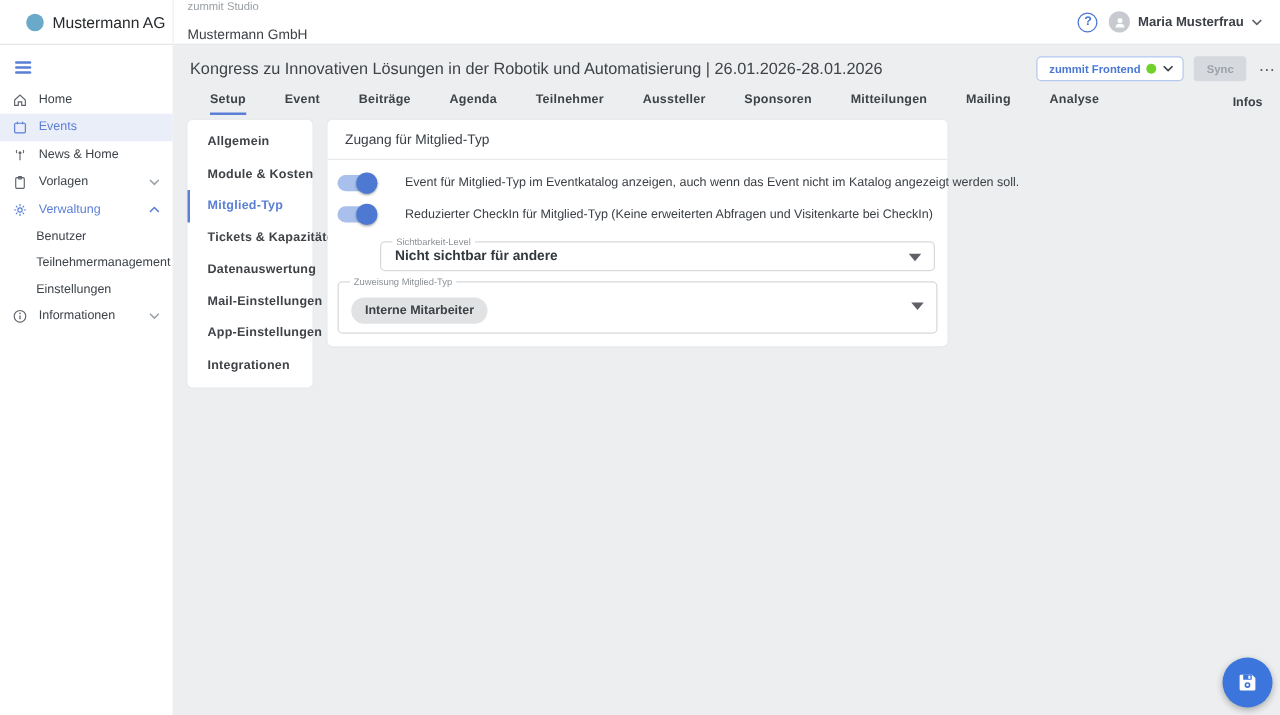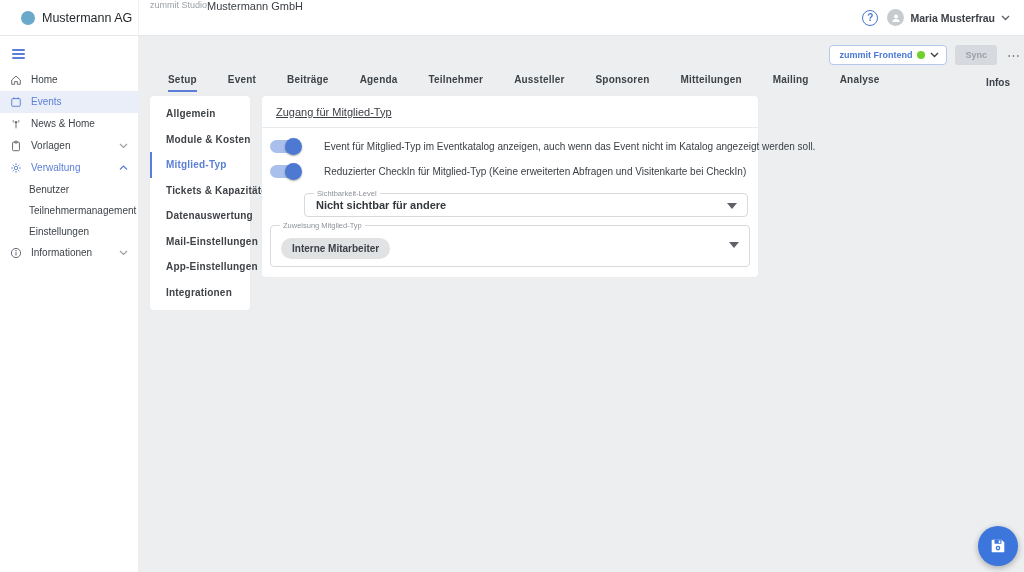--- a/index.html
+++ b/index.html
@@ -15,21 +15,21 @@
 
   
   .topbar {
     position:absolute; top:0; left:0; width:1024px; height:36px;
     background:#fff; border-bottom:1px solid #e5e7e9; z-index:5;
     display:flex; align-items:center;
   }
   .brand { display:flex; align-items:center; gap:7px; padding-left:21px; width:138px; }
   .brand-dot { width:14px; height:14px; border-radius:50%; background:#6aa9c9; }
   .brand-name { font-size:12.5px; font-weight:400; color:#26292c; white-space:nowrap; }
-  .studio { padding-left:11px; border-left:1px solid #eef0f2; height:36px; display:flex; flex-direction:row; justify-content:space-between; }
+  .studio { padding-left:11px; border-left:1px solid #eef0f2; height:36px; display:flex; flex-direction:column; justify-content:space-between; }
   .studio-label { font-size:9px; color:#9aa0a6; line-height:1.25; }
   .studio-name { font-size:11px; color:#3c4147; font-weight:500; line-height:1.25; }
   .topbar-right { margin-left:auto; display:flex; align-items:center; gap:9px; padding-right:14px; }
   .help-btn {
     width:16px; height:16px; border-radius:50%; border:1.5px solid #4a77d4;
     color:#4a77d4; font-size:10px; font-weight:700; display:flex; align-items:center; justify-content:center;
     background:#fff; cursor:pointer;
   }
   .user-chip { display:flex; align-items:center; gap:6px; cursor:pointer; }
   .avatar { width:17px; height:17px; border-radius:50%; background:#c7cbd0; display:flex; align-items:center; justify-content:center; }
@@ -93,21 +93,21 @@
   }
   .setup-item.active { color:#5b7fd6; border-left-color:#5b7fd6; }
 
   
   .content-panel {
     position:absolute; left:124px; top:60px; width:496px; height:181px;
     background:#fff; border-radius:4px; box-shadow:0 0 2px rgba(0,0,0,0.04);
   }
   .panel-header {
     height:32px; display:flex; align-items:center; padding:11px 14px;
-    font-size:11px; color:#3a3f45; border-bottom:1px solid #e8eaec;text-decoration:underline;
+    font-size:11px; color:#3a3f45; border-bottom:1px solid #e8eaec;
   }
   .toggle-row { position:absolute; left:8px; display:flex; align-items:center; gap:24px; }
   .toggle-row.r1 { top:44px; }
   .toggle-row.r2 { top:69px; }
   .switch { position:relative; width:30px; height:13px; border-radius:7px; background:#a8c0eb; flex:0 0 auto; cursor:pointer; }
   .switch .thumb {
     position:absolute; right:-2px; top:-2px; width:17px; height:17px; border-radius:50%;
     background:#4d79d3; box-shadow:0 1px 2px rgba(0,0,0,0.35);
   }
   .toggle-label { font-size:10px; color:#3b4046; white-space:nowrap; }
@@ -246,20 +246,21 @@
     </svg>
     <span>Informationen</span>
     <svg class="nav-chevron" width="9" height="6" viewBox="0 0 9 6">
       <polyline points="1,1 4.5,4.5 8,1" fill="none" stroke="currentColor" stroke-width="1.2"></polyline>
     </svg>
   </div>
 </div>
 
 <div class="main">
 
+  <div class="event-title">Kongress zu Innovativen Lösungen in der Robotik und Automatisierung | 26.01.2026-28.01.2026</div>
 
   <div class="head-controls">
     <div class="frontend-btn">
       <span class="lbl">zummit Frontend</span>
       <span class="status-dot"></span>
       <svg width="9" height="6" viewBox="0 0 9 6">
         <polyline points="1,1 4.5,4.5 8,1" fill="none" stroke="#3c4147" stroke-width="1.4"></polyline>
       </svg>
     </div>
     <button class="sync-btn">Sync</button>

